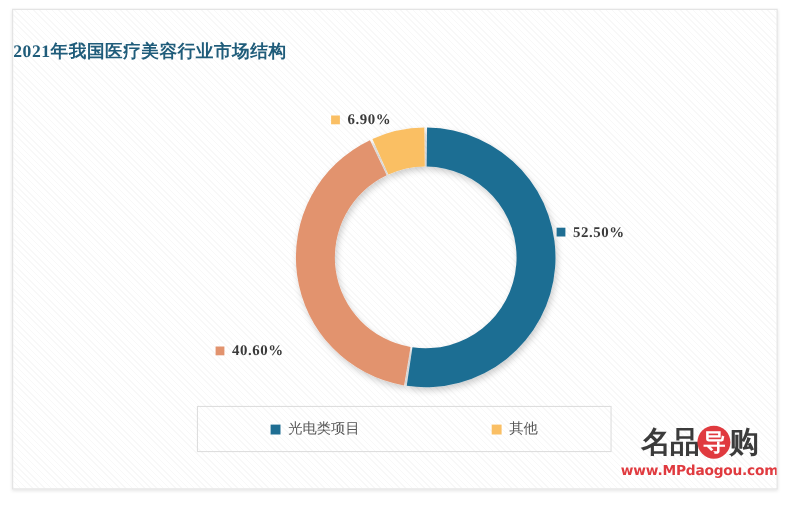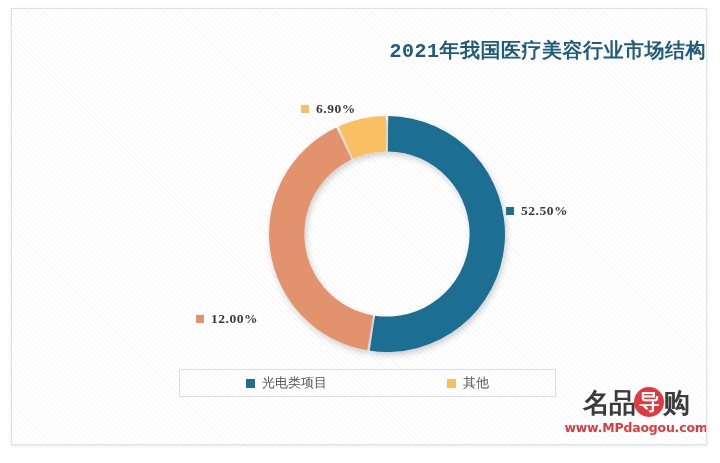--- a/index.html
+++ b/index.html
@@ -35,23 +35,23 @@
     box-shadow: 0 1px 3px rgba(0,0,0,0.10);
     overflow: hidden;
   }
 
   
   #chart-title {
     position: absolute;
     left: 0;
     top: 28px;
     width: 100%;
-    text-align: right;
-    font-family: Liberation Mono, monospace;
-    font-size: 20px;
+    text-align: left;
+    font-family: Liberation Serif, serif;
+    font-size: 16px;
     font-weight: 700;
     letter-spacing: 0.5px;
     color: #1f5c7a;
     white-space: nowrap;
   }
 
   
   #donut-wrap {
     position: absolute;
     left: 0;
@@ -84,21 +84,21 @@
   #label-blue   { left: 494px; top: 194px; text-align: center; }
   #label-salmon { left: 184px; top: 302px; }
   #label-yellow { left: 245px; top: 92px; margin-left: 44px;  }
 
   
   #legend-box {
     position: absolute;
     left: 167px;
     top: 360px;
     width: 377px;
-    height: 28px;
+    height: 42px;
     box-sizing: border-box;
     border: 1px solid #dedede;
     display: flex;
     align-items: center;
     justify-content: space-around;
     padding: 0 6px;
   }
   .legend-item {
     display: flex;
     align-items: center;
@@ -182,21 +182,21 @@
     </svg>
   </div>
 
   <div class="data-label" id="label-blue">
     <span class="swatch" id="sw-blue" style="background: rgb(31, 110, 147);"></span>
     <span>52.50%</span>
   </div>
 
   <div class="data-label" id="label-salmon">
     <span class="swatch" id="sw-salmon" style="background: rgb(226, 147, 110);"></span>
-    <span>12.00%</span>
+    <span>40.60%</span>
   </div>
 
   <div class="data-label" id="label-yellow">
     <span class="swatch" id="sw-yellow" style="background: rgb(250, 191, 100);"></span>
     <span>6.90%</span>
   </div>
 
   <div id="legend-box">
     <div class="legend-item">
       <span class="swatch" style="background: rgb(31, 110, 147);"></span>

